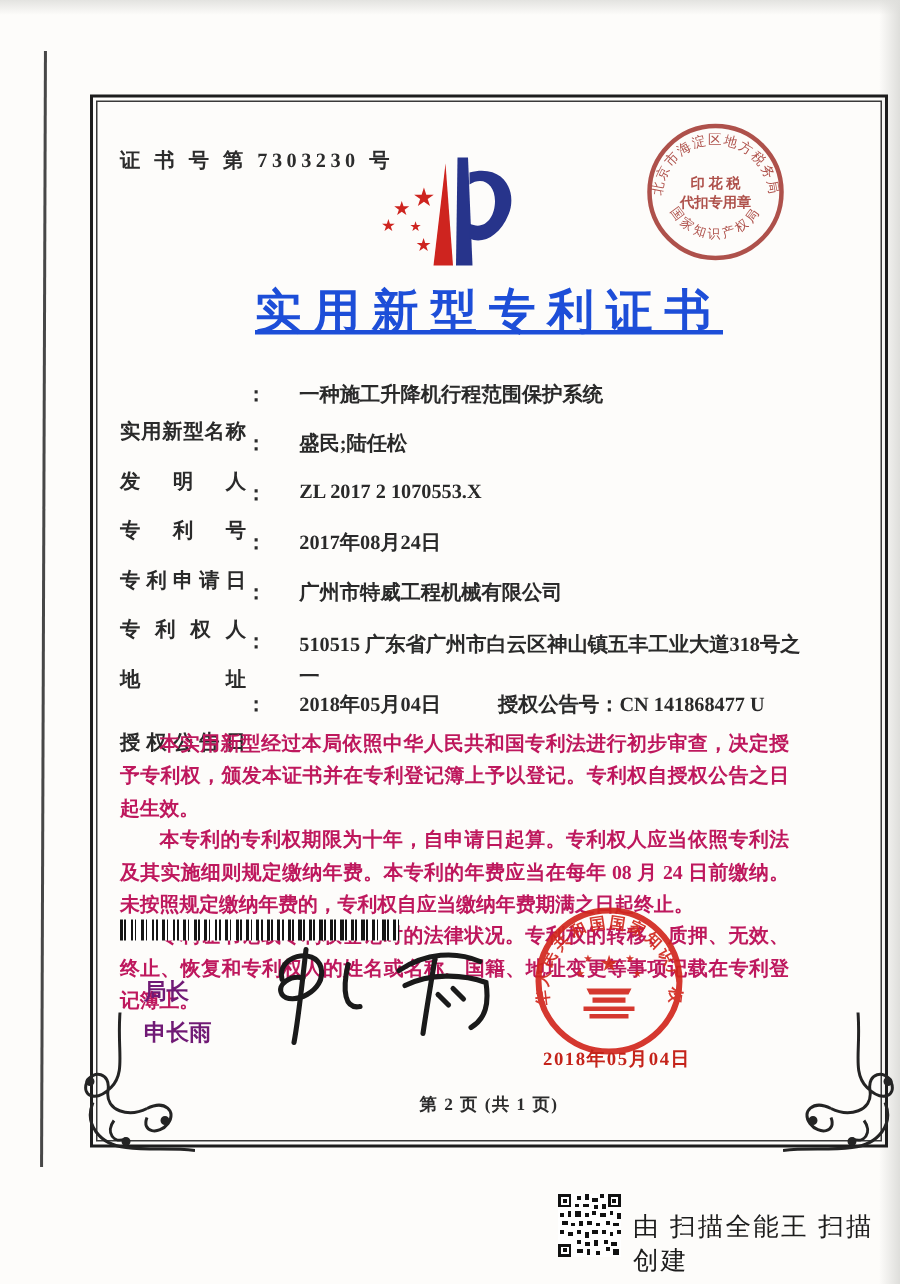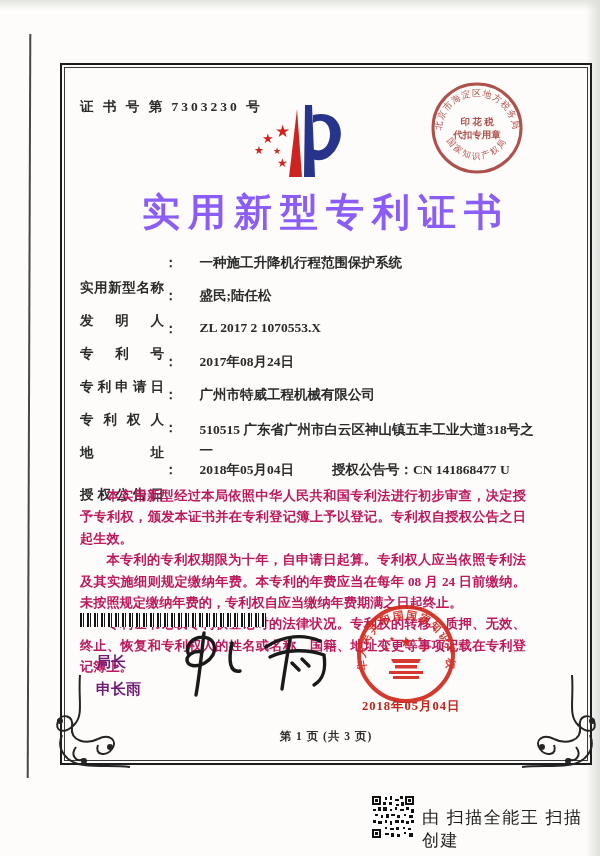--- a/index.html
+++ b/index.html
@@ -18,21 +18,21 @@
   
   .frame{position:absolute;left:60px;top:63px;width:480px;height:698px;
     border:2.5px solid #1d1d1d;background:transparent;padding-left:48px;}
   .frame-inner{position:absolute;left:2px;top:2px;right:2px;bottom:2px;
     border:1px solid #3a3a3a;}
   .cert-number{position:absolute;left:18px;top:33px;font-size:13.5px;
     font-weight:bold;letter-spacing:3px;color:#2c2c2c;}
   .logo{position:absolute;left:173px;top:36px;width:124px;height:90px;}
   .stamp-tax{position:absolute;left:367px;top:15px;width:96px;height:96px;opacity:.88;}
   .title{position:absolute;left:0;top:122px;width:100%;text-align:center;
-    font-size:38px;font-weight:bold;letter-spacing:8px;color:#8b5cf6;}
+    font-size:31px;font-weight:bold;letter-spacing:8px;color:#1d4ed8;text-decoration:underline;}
   .frow{position:absolute;left:18px;width:446px;font-size:13.5px;font-weight:bold;
     color:#2a2a2a;white-space:nowrap;}
   .flb{display:inline-block;width:84px;text-align:justify;text-align-last:justify;
     vertical-align:top;margin-top:25px;}
   .fcl{display:inline-block;vertical-align:top;}
   .fvl{margin-left:22px;vertical-align:top;display:inline-block;white-space:normal;}
   .addr-val{width:356px;line-height:21px;}
   .addr-l2{display:block;}
   .pair2{position:absolute;left:252px;top:0;white-space:nowrap;}
   .paras{position:absolute;left:18px;top:420px;width:446px;font-size:13.2px;
@@ -164,21 +164,21 @@
         <text x="32" y="48" font-size="7" fill="#d2281e" text-anchor="middle">★</text>
         <text x="70" y="48" font-size="7" fill="#d2281e" text-anchor="middle">★</text>
         <path d="M36,56 h30 l-2,4 h-26 Z" fill="#d2281e"></path>
         <rect x="40" y="62" width="22" height="3.5" fill="#d2281e"></rect>
         <path d="M34,68 h34 v3 h-34 Z" fill="#d2281e"></path>
         <path d="M38,73 h26 v3 h-26 Z" fill="#d2281e"></path>
       </g>
     </svg>
     <div class="seal-date">2018年05月04日</div>
 
-    <div class="page-footer">第 1 页 (共 3 页)</div>
+    <div class="page-footer">第 2 页 (共 1 页)</div>
 
     <svg class="orn orn-left" viewBox="0 0 80 100" fill="none" stroke="#242424" stroke-width="2">
       <path d="M30,2 C28,28 34,42 24,52 C14,62 4,58 8,48 C12,40 24,42 22,54 C20,68 36,72 48,66"></path>
       <path d="M48,66 C60,60 68,68 62,76 C56,84 44,82 48,72"></path>
       <path d="M12,62 C6,76 16,90 34,92 C50,94 64,92 80,94"></path>
       <path d="M26,74 C20,82 26,90 34,86"></path>
       <circle cx="10" cy="48" r="2" fill="#242424"></circle>
       <circle cx="60" cy="74" r="2" fill="#242424"></circle>
       <circle cx="34" cy="88" r="2" fill="#242424"></circle>
     </svg>

